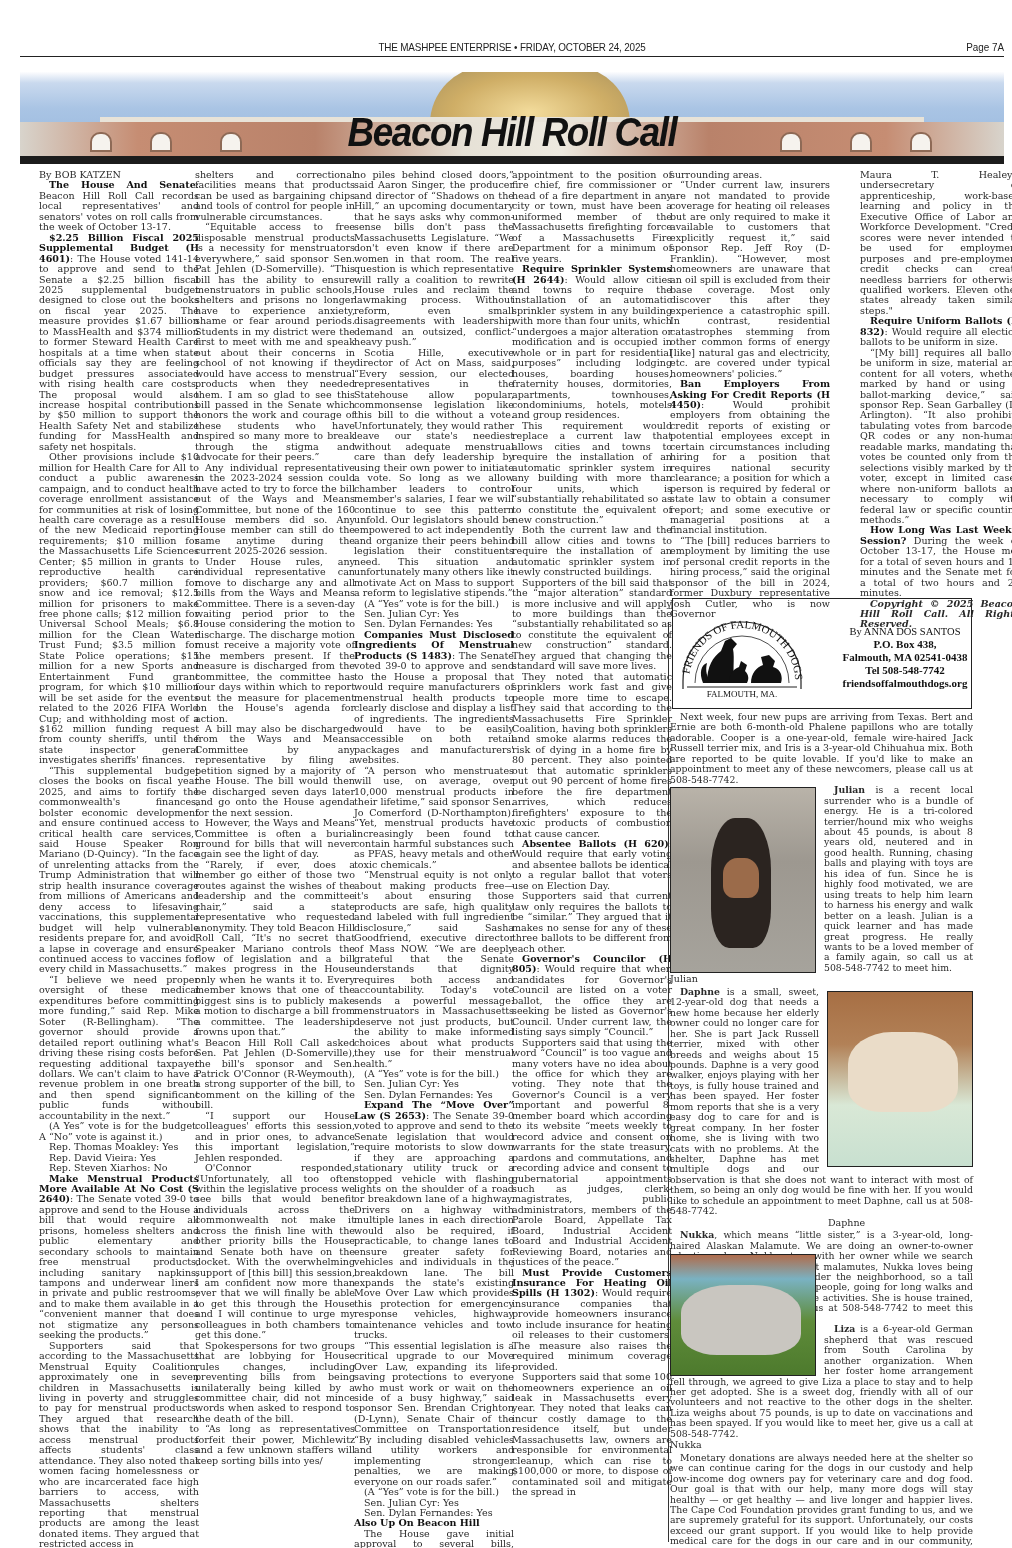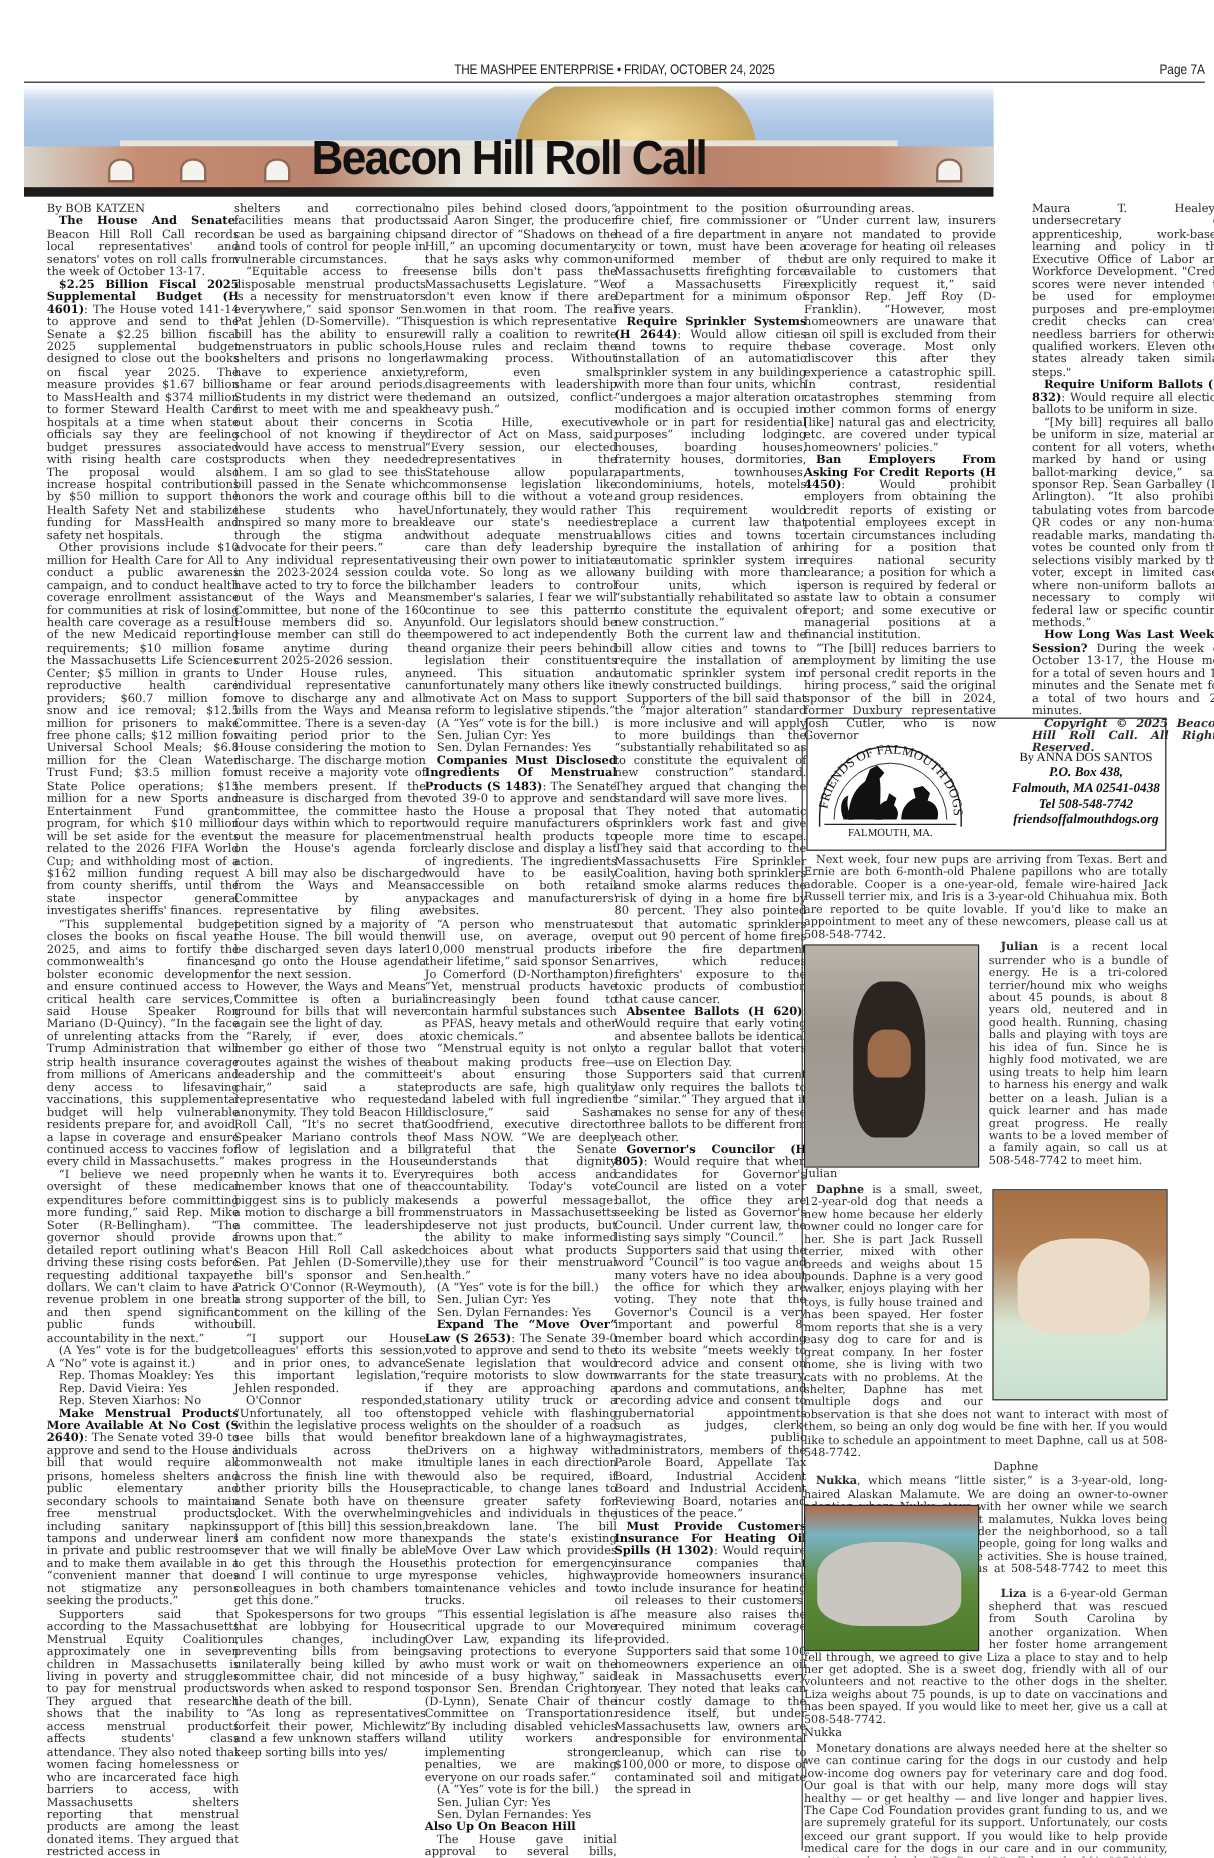--- a/index.html
+++ b/index.html
@@ -1,39 +1,39 @@
 <!DOCTYPE html>
 <html><head>
 <meta charset="utf-8">
 <style>
   * { box-sizing: border-box; margin: 0; padding: 0; }
   body { width: 1012px; height: 1548px; background: #fff; font-family: "DejaVu Serif", serif; color: #2a2a2a; position: relative; overflow: hidden; }
-  .masthead { position: absolute; left: 20px; top: 54px; width: 984px; height: 15px; border-bottom: 1.5px solid #222; font-family: "Liberation Sans", sans-serif; font-size: 11.5px; color: #222; text-decoration: underline; }
+  .masthead { position: absolute; left: 20px; top: 42px; width: 984px; height: 15px; border-bottom: 1.5px solid #222; font-family: "Liberation Sans", sans-serif; font-size: 11.5px; color: #222; text-decoration: underline; }
   .masthead .center { position: absolute; left: 0; right: 0; text-align: center; top: -1px; letter-spacing: -0.2px; transform: scaleX(0.86); }
   .masthead .page { position: absolute; right: 0; top: -1px; transform: scaleX(0.86); transform-origin: right; }
-  .banner { position: absolute; left: 20px; top: 72px; width: 808px; height: 92px; overflow: hidden;
-    background: linear-gradient(180deg, #fdfdfe 0%, #c9d9ee 12%, #a9c4e4 40%, #9fbde0 70%, #b9c9d8 100%); }
+  .banner { position: absolute; left: 20px; top: 72px; width: 984px; height: 92px; overflow: hidden;
+    background: linear-gradient(180deg, #fdfdfe 0%, #c9d9ee 12%, #a9c4e4 40%, #9fbde0 70%, #b9c9d8 100%); font-style: italic; }
   .banner .building { position: absolute; left: 0; right: 0; bottom: 6px; height: 36px; background: linear-gradient(90deg, #d8d4cc 0%, #c68d73 12%, #b9826a 30%, #e6e1d6 45%, #ede9df 55%, #b9826a 70%, #c68d73 88%, #d8d4cc 100%); }
   .banner .cornice { position: absolute; left: 80px; right: 80px; bottom: 42px; height: 5px; background: #e8e3d8; }
   .banner .dome { position: absolute; left: 410px; width: 200px; height: 58px; bottom: 40px; border-radius: 100px 100px 0 0; background: radial-gradient(ellipse at 50% 80%, #f3dc9c 0%, #cfae66 55%, #a7905c 100%); }
   .banner .win { position: absolute; bottom: 12px; width: 22px; height: 20px; background: #f6f3ee; border: 2px solid #8e6a56; border-radius: 10px 10px 0 0; }
   .banner .base { position: absolute; left: 0; right: 0; bottom: 0; height: 8px; background: #1c1c1c; }
   .banner .title { position: absolute; left: 0; right: 0; top: 38px; text-align: center; font-family: "Liberation Sans", sans-serif; font-weight: bold; font-size: 40px; color: #111; letter-spacing: -1.5px; transform: scaleX(0.92); }
   .col { position: absolute; top: 170px; width: 160px; font-size: 9.55px; line-height: 10.45px; text-align: justify; hyphens: auto; }
   .col p { text-indent: 10px; }
   .col p.noi { text-indent: 0; }
   .col p.vote { text-indent: 10px; text-align: left; }
   .col b { color: #111; }
   .c1 { left: 39px; } .c2 { left: 195px; } .c3 { left: 354px; } .c4 { left: 512px; } .c5 { left: 670px; } .c6 { left: 836px; margin-left: 24px; }
   .vline { position: absolute; left: 668px; top: 622px; width: 1px; height: 920px; background: #333; }
   .dogbox { position: absolute; left: 672px; top: 598px; width: 300px; height: 111px; border: 1.5px solid #222; }
   .dogbox .logo { position: absolute; left: 4px; top: 12px; width: 130px; height: 88px; }
   .dogbox .info { position: absolute; left: 162px; top: 26px; width: 140px; text-align: center; font-family: "Liberation Serif", serif; font-size: 11px; line-height: 13px; color: #111; }
   .dogbox .info .by { font-weight: normal; font-size: 10.5px; }
-  .dogbox .info .b { font-weight: bold; font-style: italic; }
+  .dogbox .info .b { font-weight: bold; }
   .dogs { position: absolute; left: 670px; top: 712px; width: 303px; font-size: 9.3px; line-height: 10.45px; text-align: justify; }
   .dogs p { text-indent: 10px; }
   .photo { float: left; margin: 2px 8px 0 0; border: 1.5px solid #222; position: relative; overflow: hidden; }
   .photo.right { float: right; margin: 4px 0 0 8px; }
   .ph-julian { width: 146px; height: 186px; background: linear-gradient(180deg, #b9b3a9 0%, #9d9890 40%, #a6a39c 100%); }
   .ph-daphne { width: 146px; height: 176px; background: linear-gradient(180deg, #a76f44 0%, #b28157 30%, #d9e8d6 65%, #c8e0d0 100%); }
   .ph-nukka { width: 146px; height: 122px; background: linear-gradient(180deg, #b06c4c 0%, #7ab2c2 20%, #5f8c3a 55%, #4d7a2d 100%); }
   .dogshape { position: absolute; border-radius: 40% 40% 30% 30%; }
   .capline { font-size: 9.5px; margin: 1px 0 2px 0; }
 </style>

